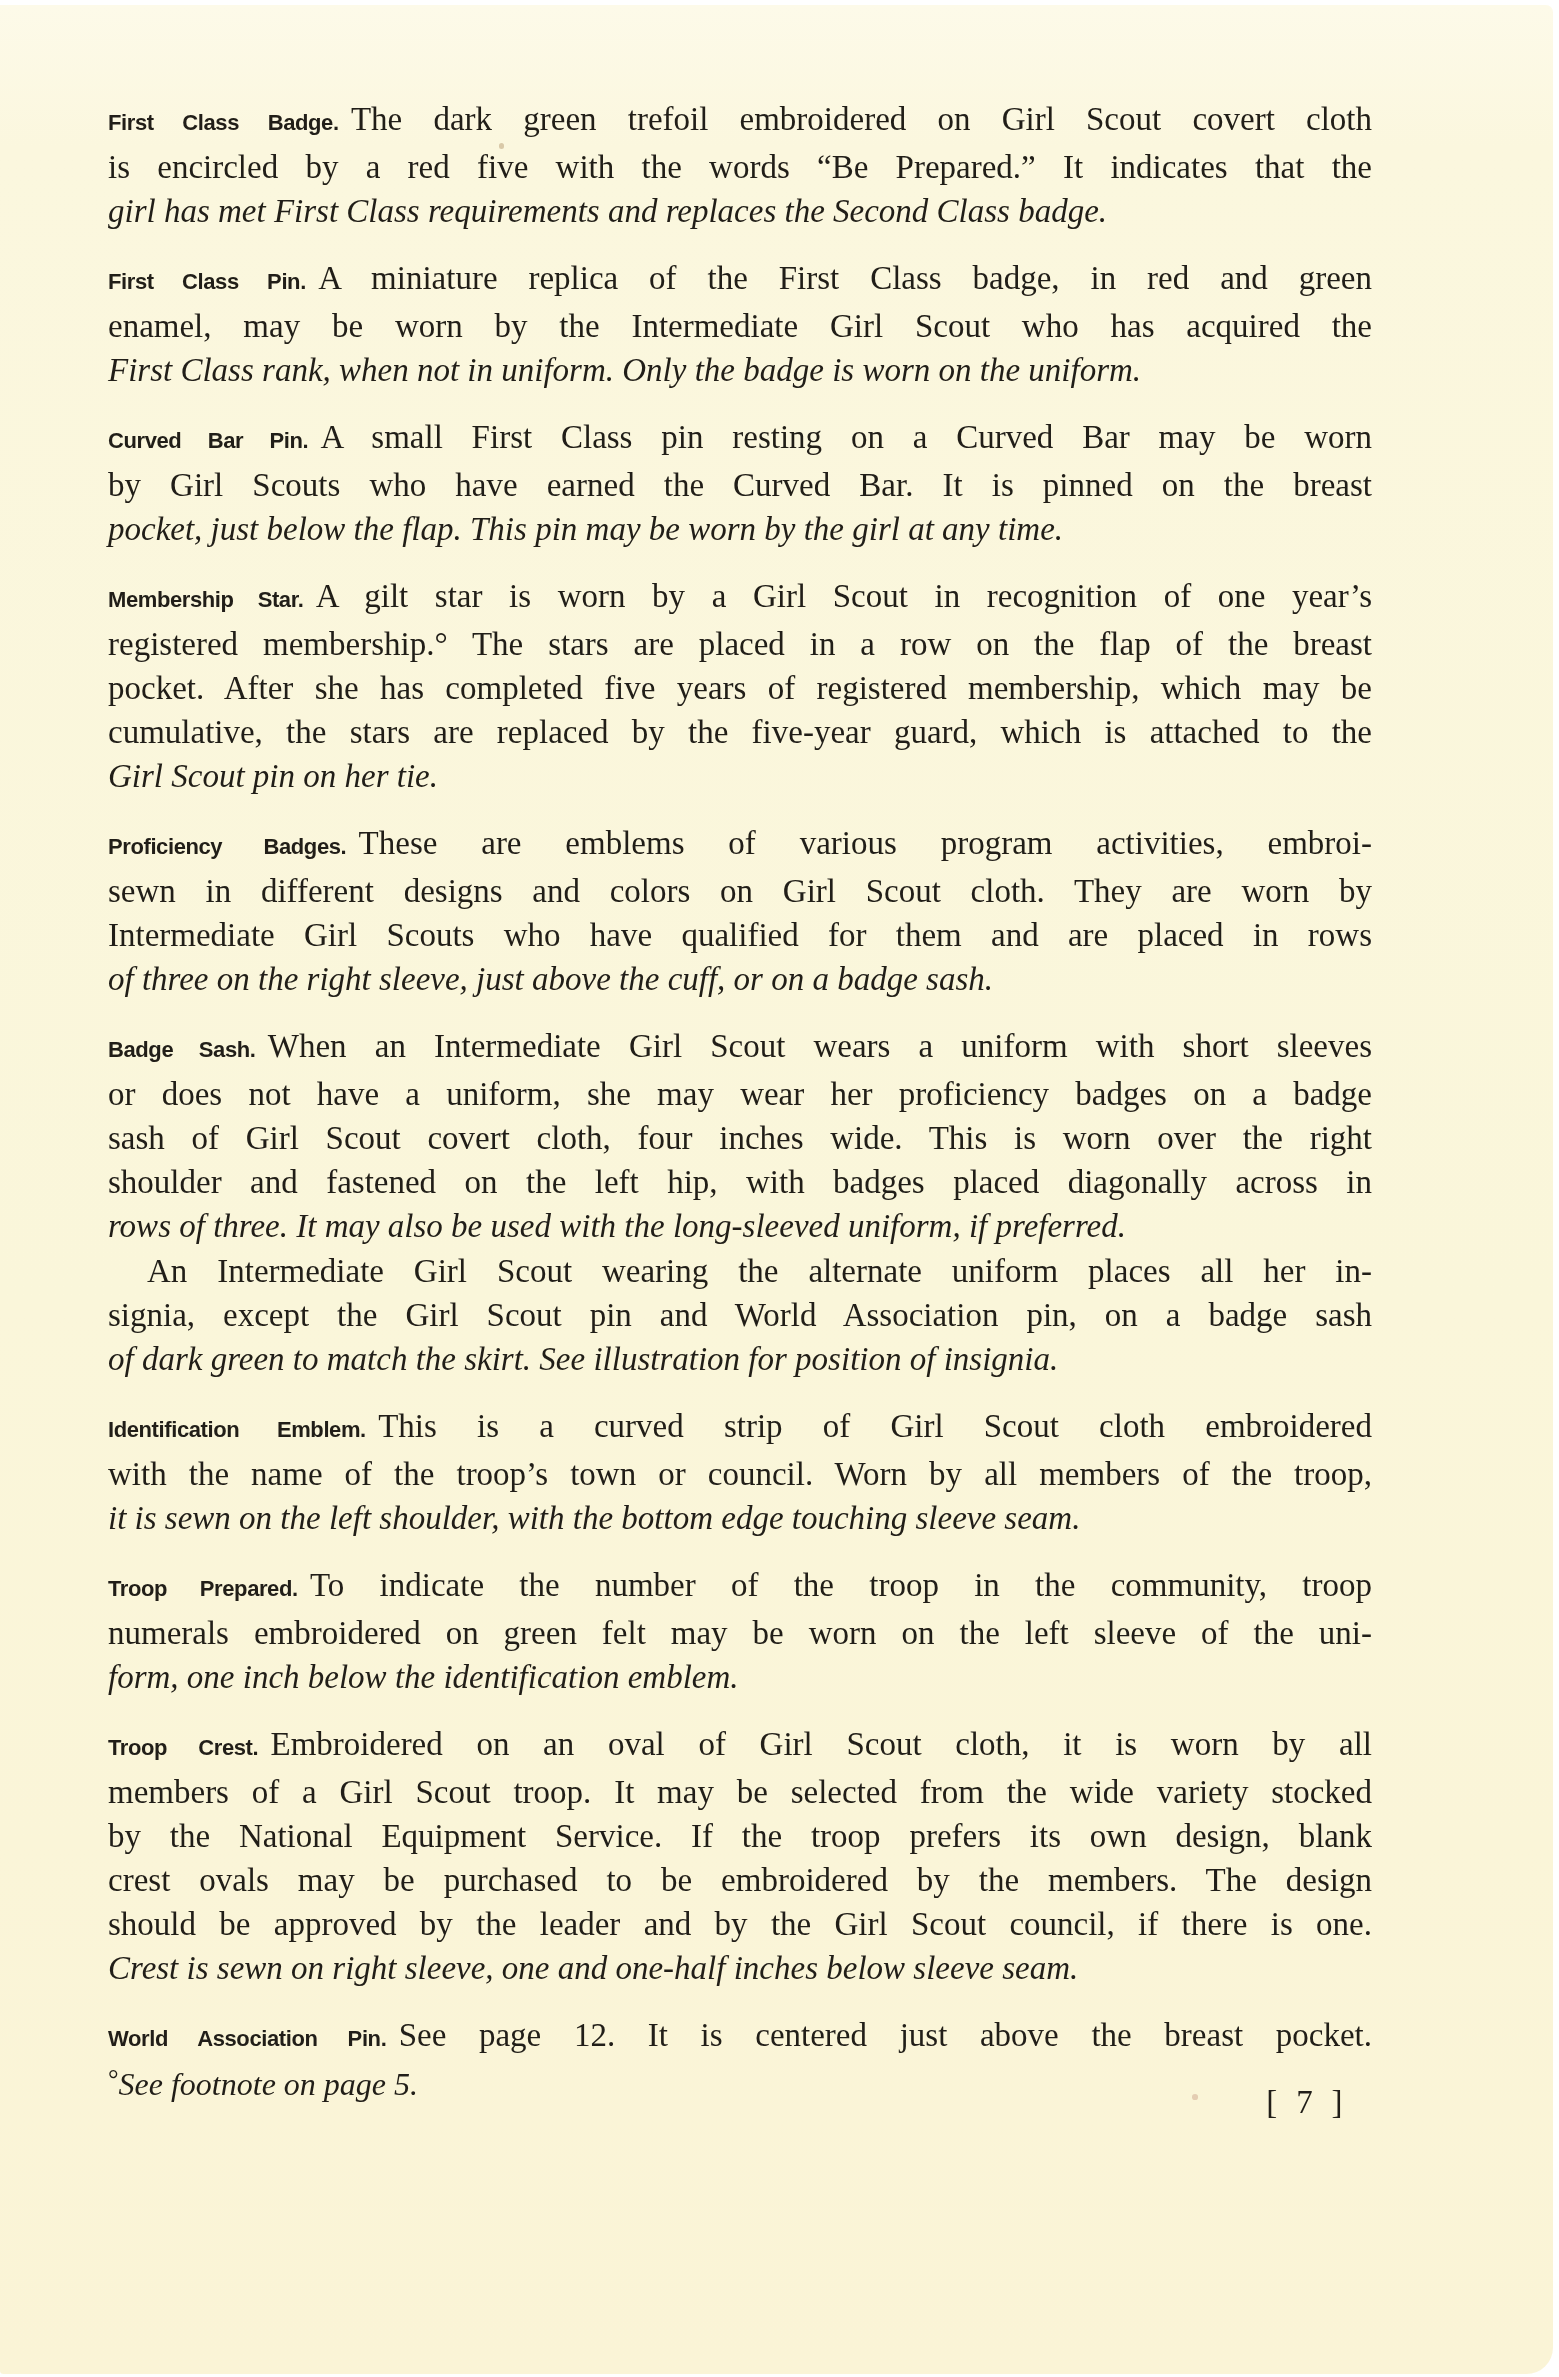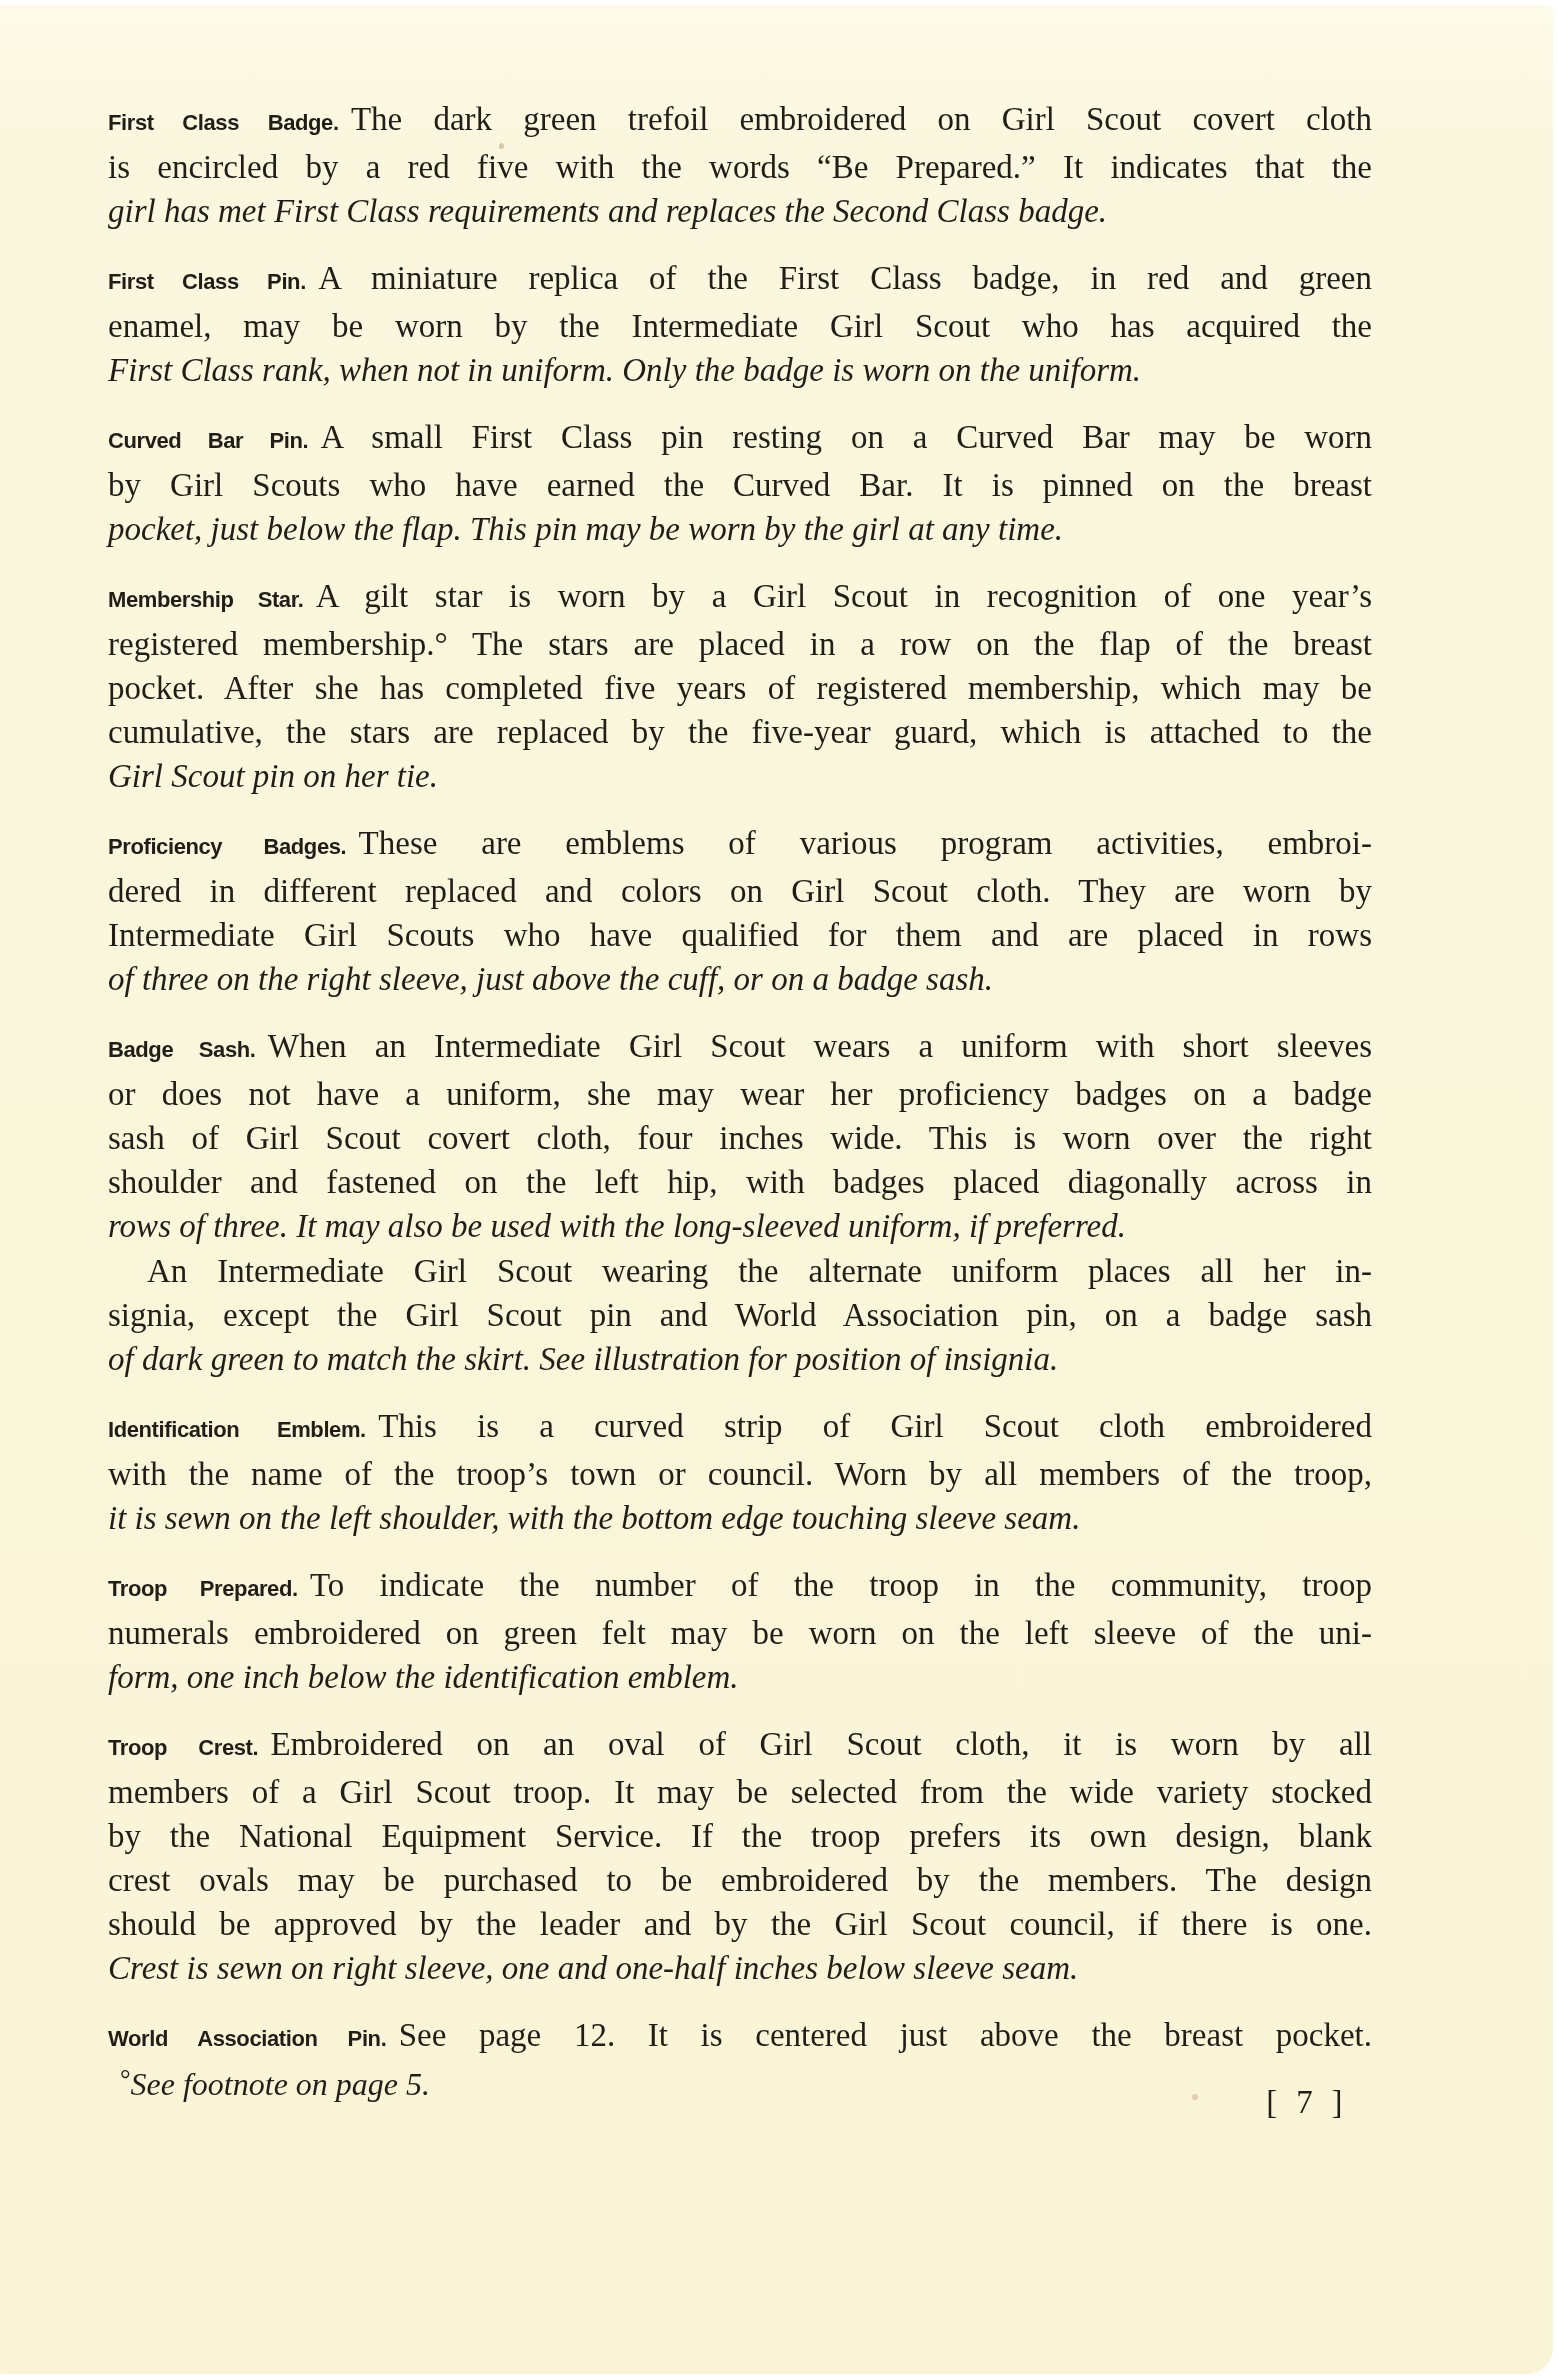--- a/index.html
+++ b/index.html
@@ -47,21 +47,21 @@
   }
   .run-in {
     font-family: "Liberation Sans", sans-serif;
     font-weight: bold;
     font-size: 22px;
     letter-spacing: -0.4px;
     padding-right: 12.3px;
   }
   .footnote {
     position: absolute;
-    left: 120px;
+    left: 108px;
     top: 2059px;
     color: #211e18;
     font-family: "Liberation Serif", serif;
     font-style: italic;
     font-size: 32px;
   }
   .footnote .marker {
     font-style: normal;
     font-size: 26.4px;
     vertical-align: 7px;
@@ -105,21 +105,21 @@
       </div>
       <div class="para">
         <div class="line"><span class="run-in">Membership Star.</span>A gilt star is worn by a Girl Scout in recognition of one year’s</div>
         <div class="line">registered membership.° The stars are placed in a row on the flap of the breast</div>
         <div class="line">pocket. After she has completed five years of registered membership, which may be</div>
         <div class="line">cumulative, the stars are replaced by the five-year guard, which is attached to the</div>
         <div class="line last">Girl Scout pin on her tie.</div>
       </div>
       <div class="para">
         <div class="line"><span class="run-in">Proficiency Badges.</span>These are emblems of various program activities, embroi-</div>
-        <div class="line">dered in different replaced and colors on Girl Scout cloth. They are worn by</div>
+        <div class="line">sewn in different designs and colors on Girl Scout cloth. They are worn by</div>
         <div class="line">Intermediate Girl Scouts who have qualified for them and are placed in rows</div>
         <div class="line last">of three on the right sleeve, just above the cuff, or on a badge sash.</div>
       </div>
       <div class="para">
         <div class="line"><span class="run-in">Badge Sash.</span>When an Intermediate Girl Scout wears a uniform with short sleeves</div>
         <div class="line">or does not have a uniform, she may wear her proficiency badges on a badge</div>
         <div class="line">sash of Girl Scout covert cloth, four inches wide. This is worn over the right</div>
         <div class="line">shoulder and fastened on the left hip, with badges placed diagonally across in</div>
         <div class="line last">rows of three. It may also be used with the long-sleeved uniform, if preferred.</div>
       </div>

